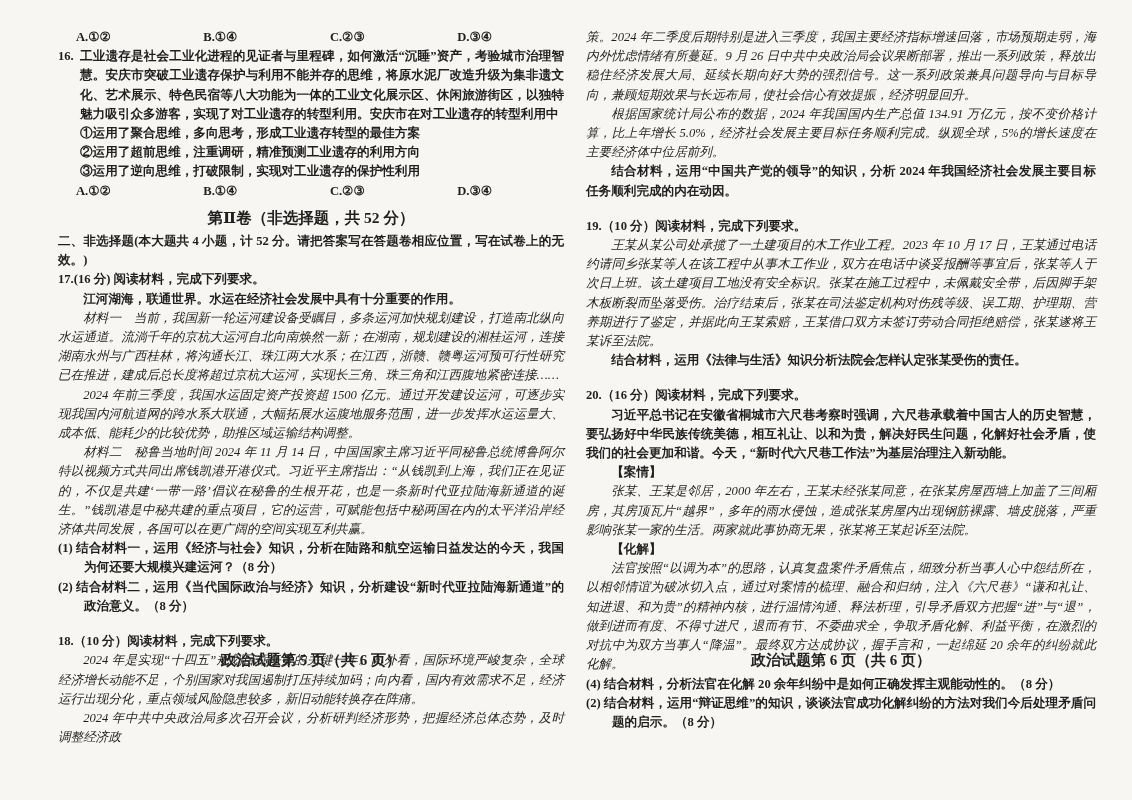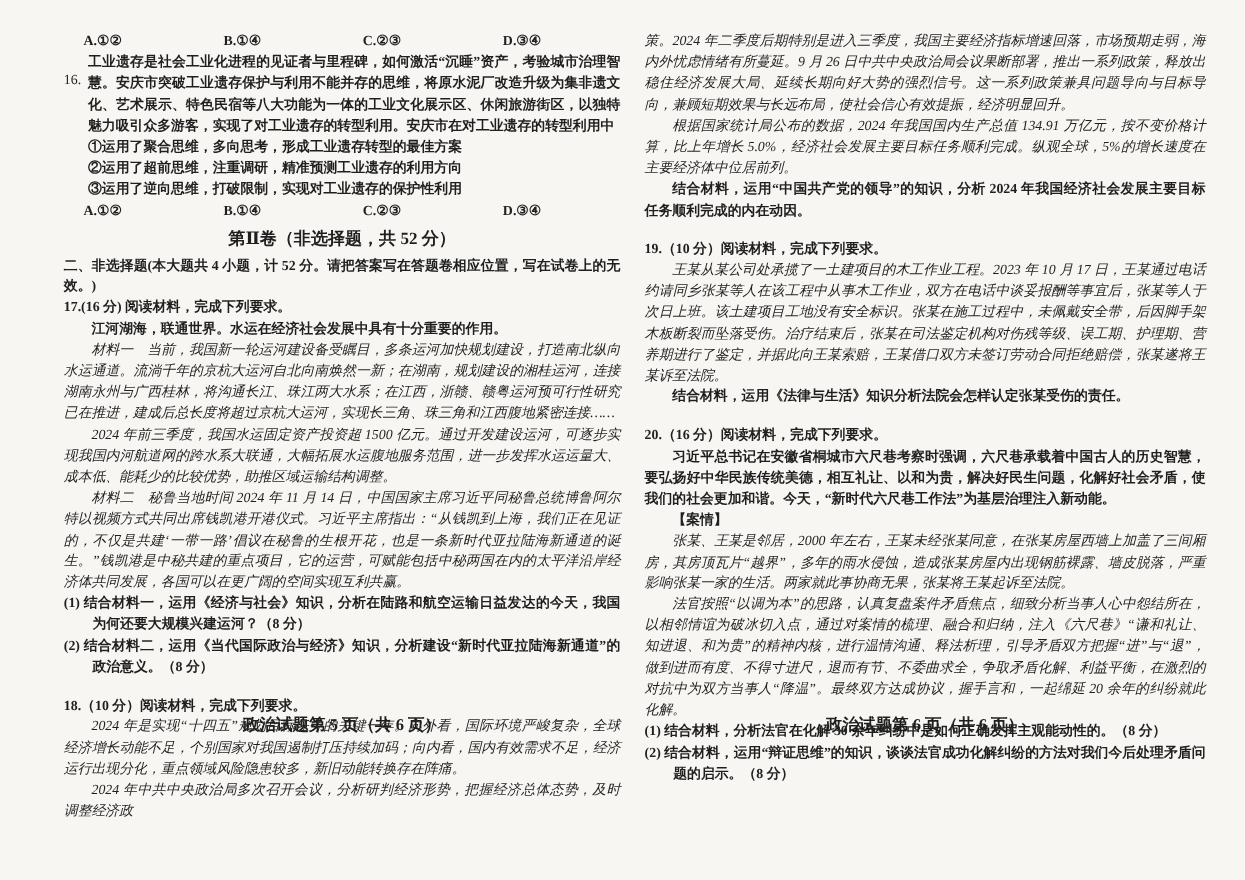--- a/index.html
+++ b/index.html
@@ -8,21 +8,21 @@
     background:#f7f6f3;color:#1f1f1f;
     font-family:"Liberation Serif","DejaVu Serif",serif;
     font-size:12.6px;line-height:19.2px;
   }
   .page{position:absolute;top:0;height:716px;}
   #page5{left:58px;width:506px;}
   #page6{left:586px;width:510px;}
   .content{padding-top:28px;text-align:justify;}
   .opts{display:flex;justify-content:space-between;padding-left:18px;padding-right:72px;font-weight:700;}
   .qstem{position:relative;padding-left:22px;font-weight:700;}
-  .qnum{position:absolute;left:0;top:16px;font-weight:400;}
+  .qnum{position:absolute;left:0;top:0;font-weight:700;}
   .sub{padding-left:22px;font-weight:700;}
   .title{text-align:center;font-weight:700;font-size:15.5px;margin:7px 0 5px;}
   .sechead{font-weight:700;}
   .plain{font-weight:700;}
   .ind{text-indent:2em;font-weight:700;}
   .hang{padding-left:26px;text-indent:-26px;font-weight:700;}
   .label{text-indent:2em;font-weight:700;}
   .kai{font-style:italic;text-indent:2em;font-weight:500;}
   .kai0{font-style:italic;font-weight:500;}
   .spacer{width:100%;}
@@ -74,18 +74,19 @@
       <div class="ind">结合材料，运用“中国共产党的领导”的知识，分析 2024 年我国经济社会发展主要目标任务顺利完成的内在动因。</div>
       <div class="spacer" style="height: 16px;"></div>
       <div class="plain">19.（10 分）阅读材料，完成下列要求。</div>
       <div class="kai">王某从某公司处承揽了一土建项目的木工作业工程。2023 年 10 月 17 日，王某通过电话约请同乡张某等人在该工程中从事木工作业，双方在电话中谈妥报酬等事宜后，张某等人于次日上班。该土建项目工地没有安全标识。张某在施工过程中，未佩戴安全带，后因脚手架木板断裂而坠落受伤。治疗结束后，张某在司法鉴定机构对伤残等级、误工期、护理期、营养期进行了鉴定，并据此向王某索赔，王某借口双方未签订劳动合同拒绝赔偿，张某遂将王某诉至法院。</div>
       <div class="ind">结合材料，运用《法律与生活》知识分析法院会怎样认定张某受伤的责任。</div>
       <div class="spacer" style="height: 16px;"></div>
       <div class="plain">20.（16 分）阅读材料，完成下列要求。</div>
       <div class="ind">习近平总书记在安徽省桐城市六尺巷考察时强调，六尺巷承载着中国古人的历史智慧，要弘扬好中华民族传统美德，相互礼让、以和为贵，解决好民生问题，化解好社会矛盾，使我们的社会更加和谐。今天，“新时代六尺巷工作法”为基层治理注入新动能。</div>
       <div class="label">【案情】</div>
       <div class="kai">张某、王某是邻居，2000 年左右，王某未经张某同意，在张某房屋西墙上加盖了三间厢房，其房顶瓦片“越界”，多年的雨水侵蚀，造成张某房屋内出现钢筋裸露、墙皮脱落，严重影响张某一家的生活。两家就此事协商无果，张某将王某起诉至法院。</div>
+      <div class="label">【化解】</div>
       <div class="kai">法官按照“以调为本”的思路，认真复盘案件矛盾焦点，细致分析当事人心中怨结所在，以相邻情谊为破冰切入点，通过对案情的梳理、融合和归纳，注入《六尺巷》“谦和礼让、知进退、和为贵”的精神内核，进行温情沟通、释法析理，引导矛盾双方把握“进”与“退”，做到进而有度、不得寸进尺，退而有节、不委曲求全，争取矛盾化解、利益平衡，在激烈的对抗中为双方当事人“降温”。最终双方达成协议，握手言和，一起绵延 20 余年的纠纷就此化解。</div>
-      <div class="hang">(1) 结合材料，分析法官在化解 30 余年纠纷中是如何正确发挥主观能动性的。（8 分）</div>
+      <div class="hang">(4) 结合材料，分析法官在化解 20 余年纠纷中是如何正确发挥主观能动性的。（8 分）</div>
       <div class="hang">(2) 结合材料，运用“辩证思维”的知识，谈谈法官成功化解纠纷的方法对我们今后处理矛盾问题的启示。（8 分）</div>
     </div>
   <div class="footer">政治试题第 6 页（共 6 页）</div>
 </div>
 
 </body></html>

